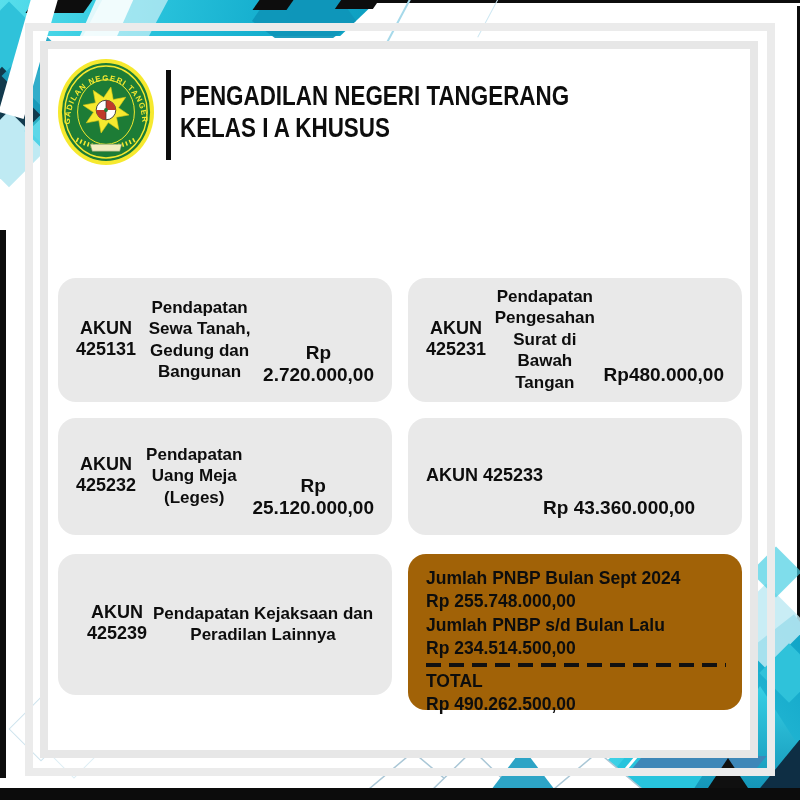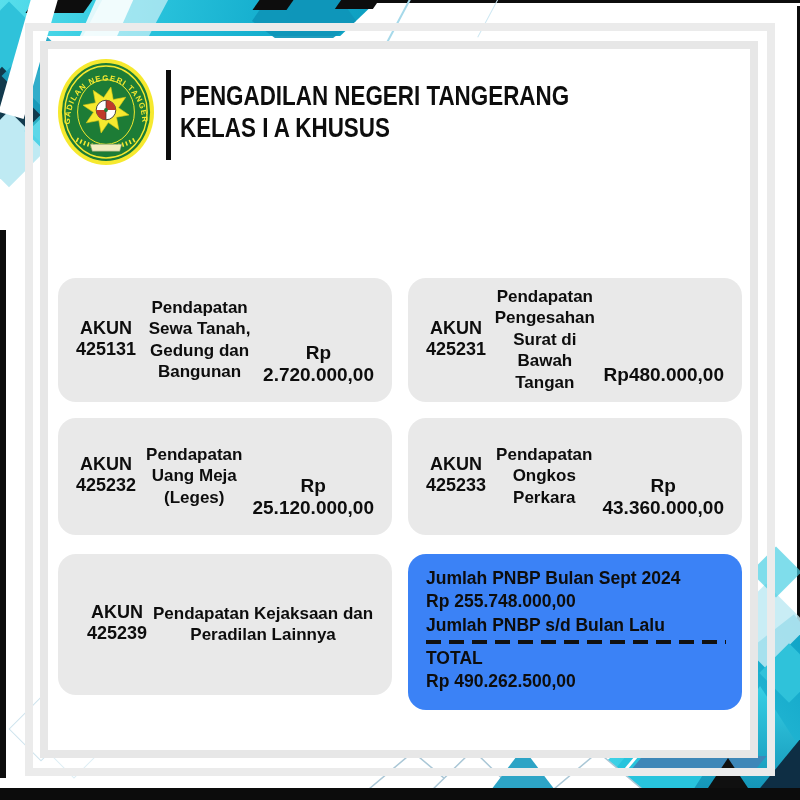--- a/index.html
+++ b/index.html
@@ -76,21 +76,21 @@
   .acct .name{font-size:17px;font-weight:800;line-height:1.26;margin-top:2px;}
   .acct .amount{margin-top:auto;font-size:19px;font-weight:800;}
   .p1{left:58px; top:278px;width:334px;height:124px;}
   .p2{left:408px;top:278px;width:334px;height:124px;}
   .p3{left:58px; top:418px;width:334px;height:117px;}
   .p4{left:408px;top:418px;width:334px;height:117px;}
   .p5{left:58px; top:554px;width:334px;height:141px;padding-left:24px;}
   .p6{left:408px;top:554px;width:334px;height:156px;}
 
   
-  .summary{background:#3b82f6;border-radius:18px;box-sizing:border-box;text-align:left;
+  .summary{background:#a16207;border-radius:18px;box-sizing:border-box;text-align:left;
            padding:13px 16px 12px 18px;font-size:17.5px;font-weight:800;line-height:1.33;}
   .dashline{height:4px;margin:3px 0 3px;
             background:repeating-linear-gradient(90deg,#111 0 15px,transparent 15px 23px);}
 </style>
 </head>
 <body>
 
 <div id="canvas">
 
   <div class="decor">
@@ -185,32 +185,32 @@
     </div>
 
     <div class="abs acct p3">
       <div class="akun">AKUN 425232</div>
       <div class="name">Pendapatan Uang Meja (Leges)</div>
       <div class="amount">Rp 25.120.000,00</div>
     </div>
 
     <div class="abs acct p4">
       <div class="akun">AKUN 425233</div>
-      <div class="name">Pendapatan Ongkos Perkara</div>
       <div class="amount">Rp 43.360.000,00</div>
     </div>
 
     <div class="abs acct p5">
       <div class="akun">AKUN 425239</div>
       <div class="name">Pendapatan Kejaksaan dan Peradilan Lainnya</div>
     </div>
 
     <div class="abs summary p6">
       <div>Jumlah PNBP Bulan Sept 2024</div>
       <div>Rp 255.748.000,00</div>
       <div>Jumlah PNBP s/d Bulan Lalu</div>
+      <div>Rp 234.514.500,00</div>
       <div class="dashline"></div>
       <div>TOTAL</div>
       <div>Rp 490.262.500,00</div>
     </div>
 
   </div>
 </div>
 
 </body></html>

